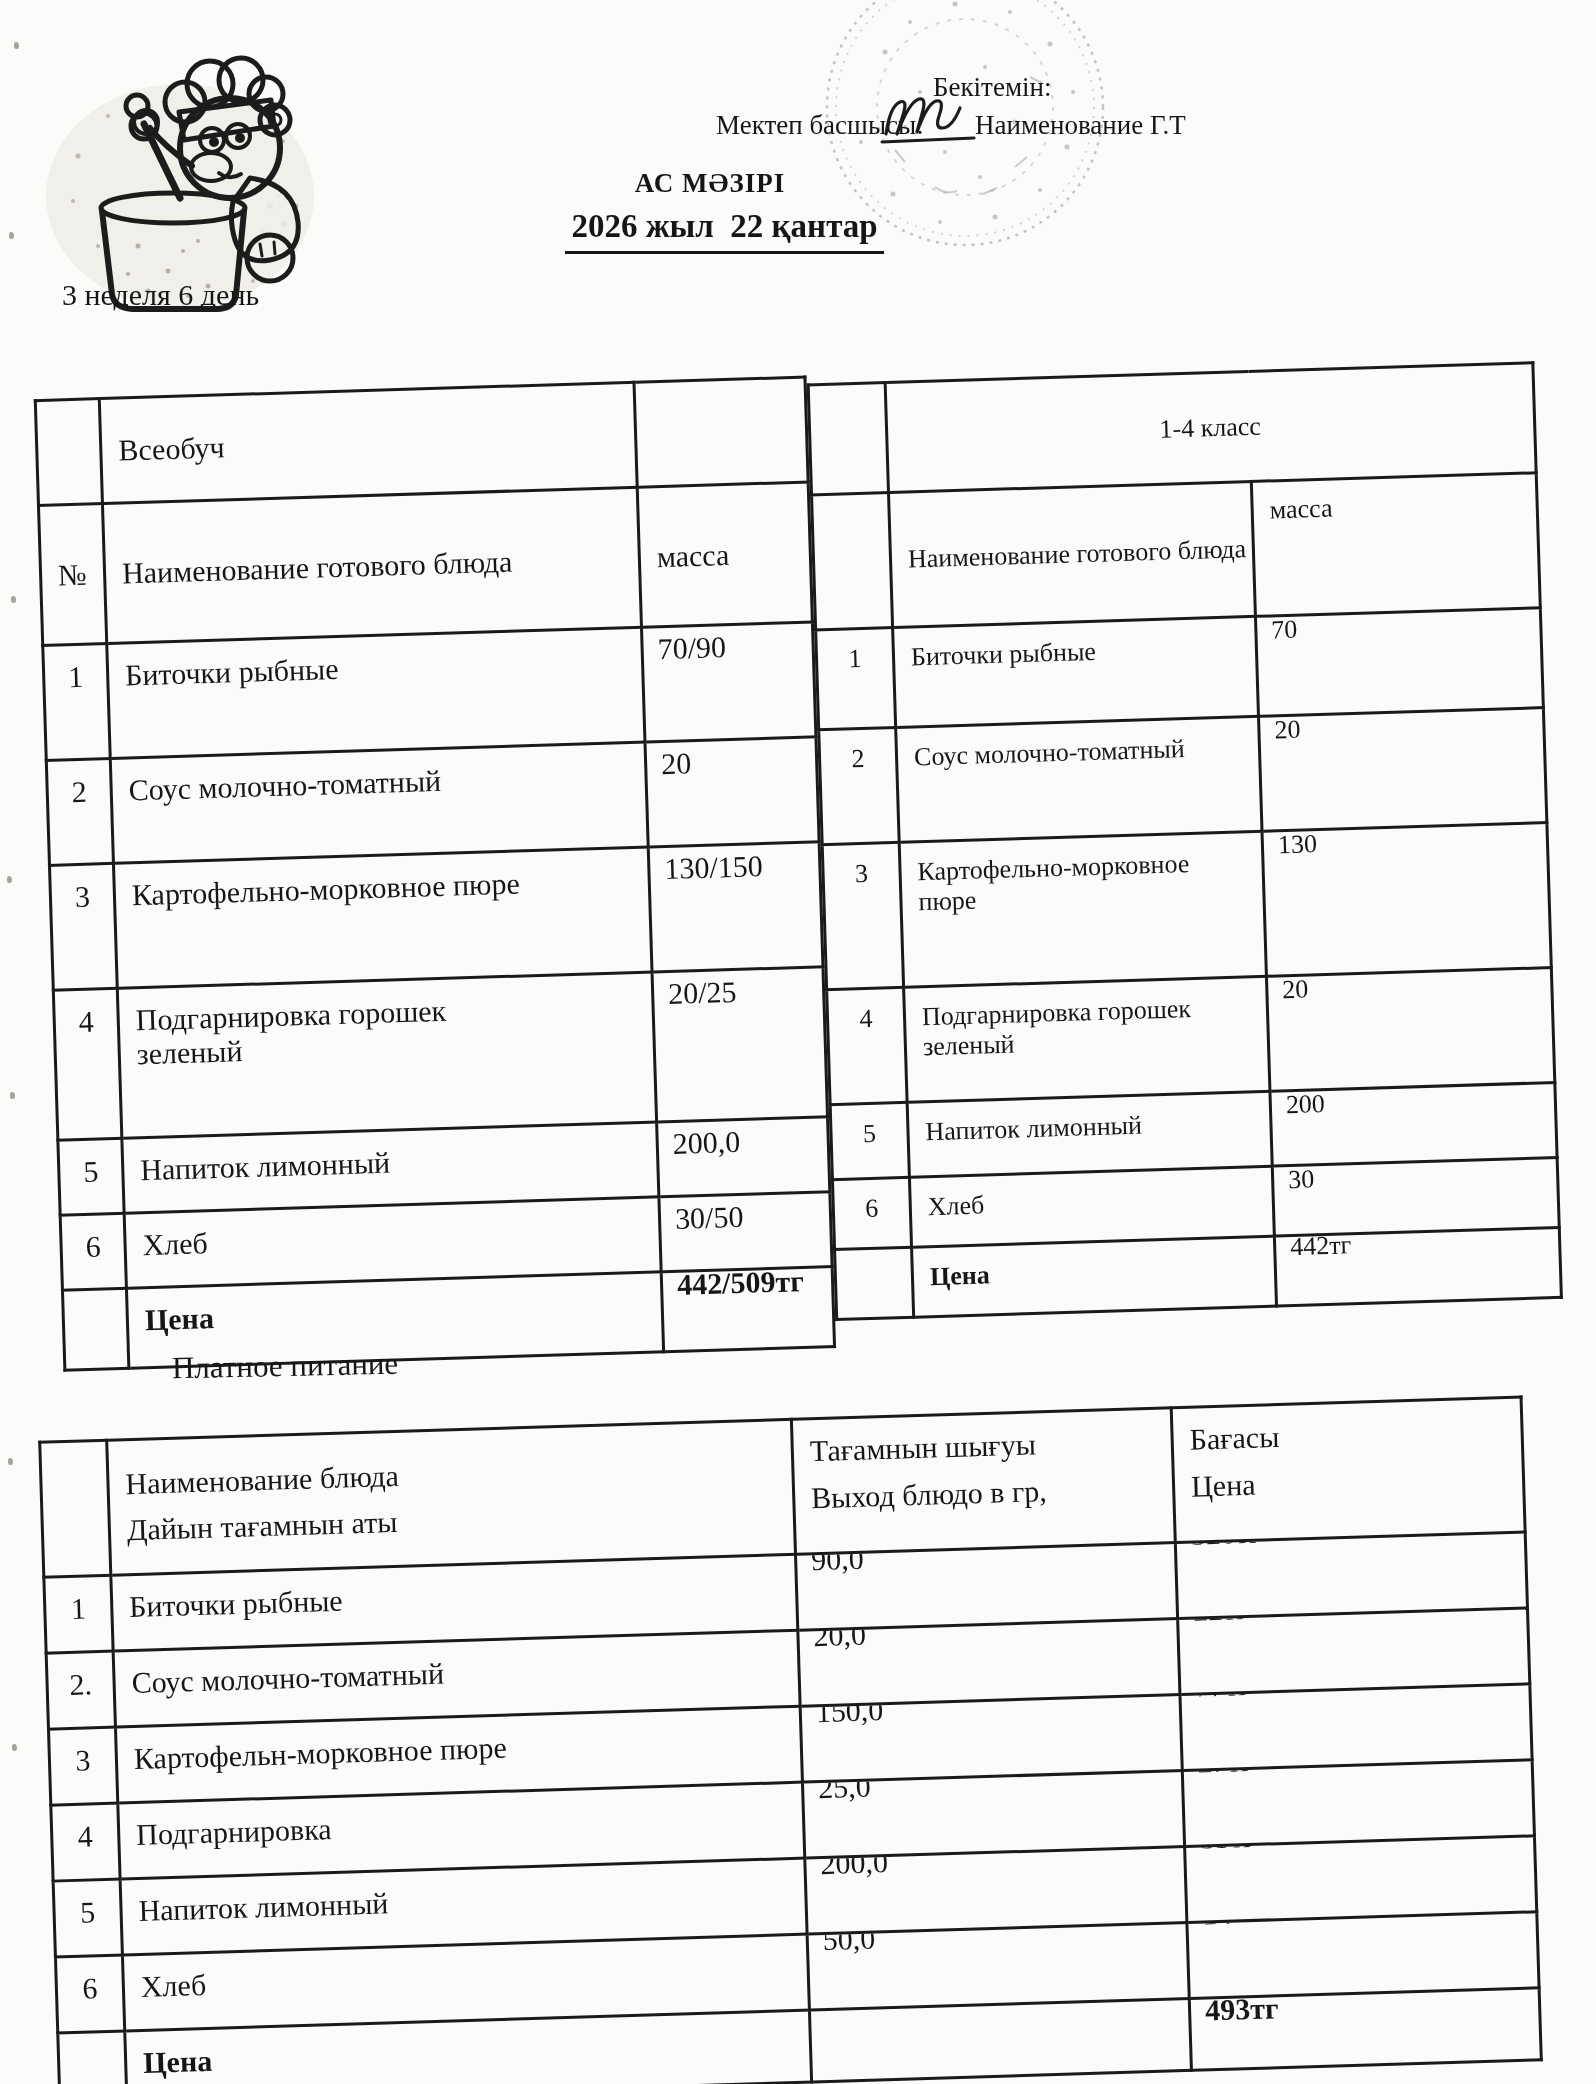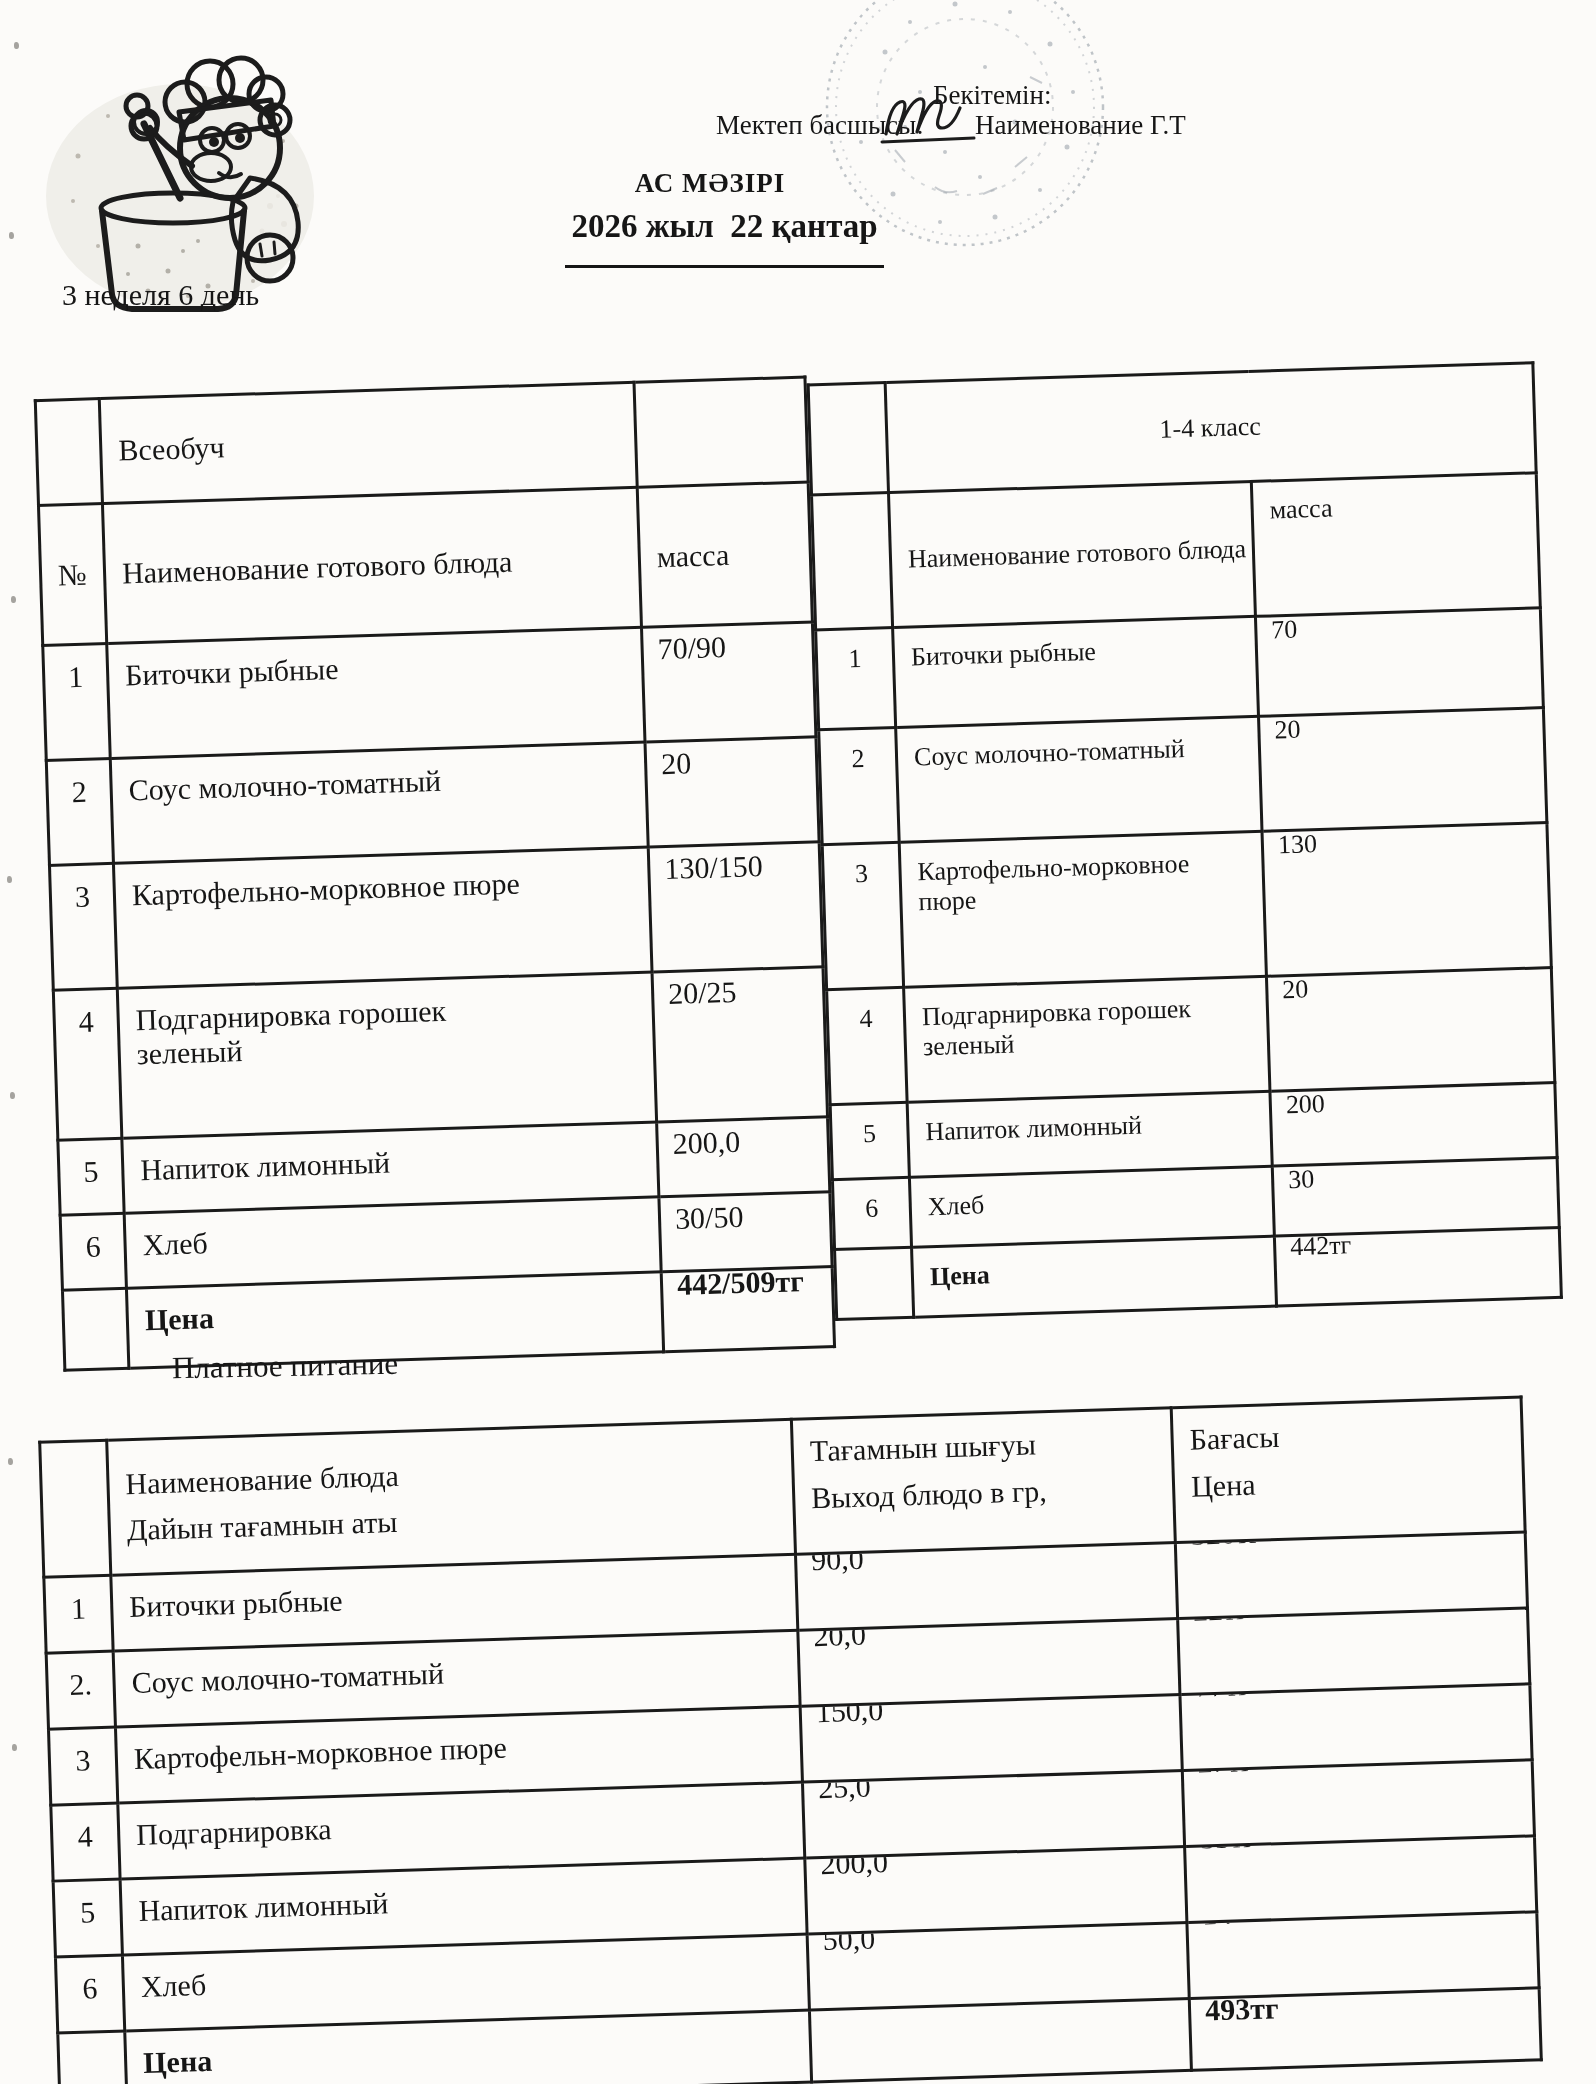--- a/index.html
+++ b/index.html
@@ -3,29 +3,29 @@
 <meta charset="utf-8">
 <style>
   html,body{margin:0;padding:0;}
   body{
     width:1596px;height:2084px;position:relative;overflow:hidden;
     background:#fcfbf9;color:#161616;
     font-family:"Liberation Serif","DejaVu Serif",serif;
   }
   .abs{position:absolute;}
   
-  .approval-line1{left:933px;top:80px;font-size:27px;z-index:3;}
+  .approval-line1{left:933px;top:72px;font-size:27px;z-index:3;}
   .approval-line2a{left:716px;top:110px;font-size:27px;z-index:3;}
   .approval-line2b{left:975px;top:110px;font-size:27px;z-index:3;}
   .sig{left:876px;top:88px;z-index:4;}
   .stamp{left:815px;top:-28px;z-index:1;}
   .title-block{left:460px;top:168px;width:500px;text-align:center;z-index:3;}
   .doc-title{font-size:27px;font-weight:bold;letter-spacing:1px;}
   .doc-date{display:inline-block;margin-top:9px;font-size:33px;font-weight:bold;
-    border-bottom:3px solid #161616;padding:0 6px 20px 6px;white-space:pre;margin-left:29px;}
+    border-bottom:3px solid #161616;padding:0 6px 6px 6px;white-space:pre;margin-left:29px;}
   .week-line{left:62px;top:278px;font-size:30px;}
   .logo{left:38px;top:46px;}
   
   .tables-wrap{left:48px;top:360px;width:1500px;display:flex;align-items:flex-start;
     transform:rotate(-1.75deg);}
   table{border-collapse:collapse;table-layout:fixed;background:transparent;}
   td{border:3px solid #1a1a1a;vertical-align:top;overflow:hidden;}
   .tbl-left{width:770px;margin-top:16px;font-size:30px;}
   .tbl-left col.c-num{width:64px;} .tbl-left col.c-name{width:535px;} .tbl-left col.c-mass{width:171px;}
   .tbl-right{width:725px;margin-top:24px;font-size:26px;}

